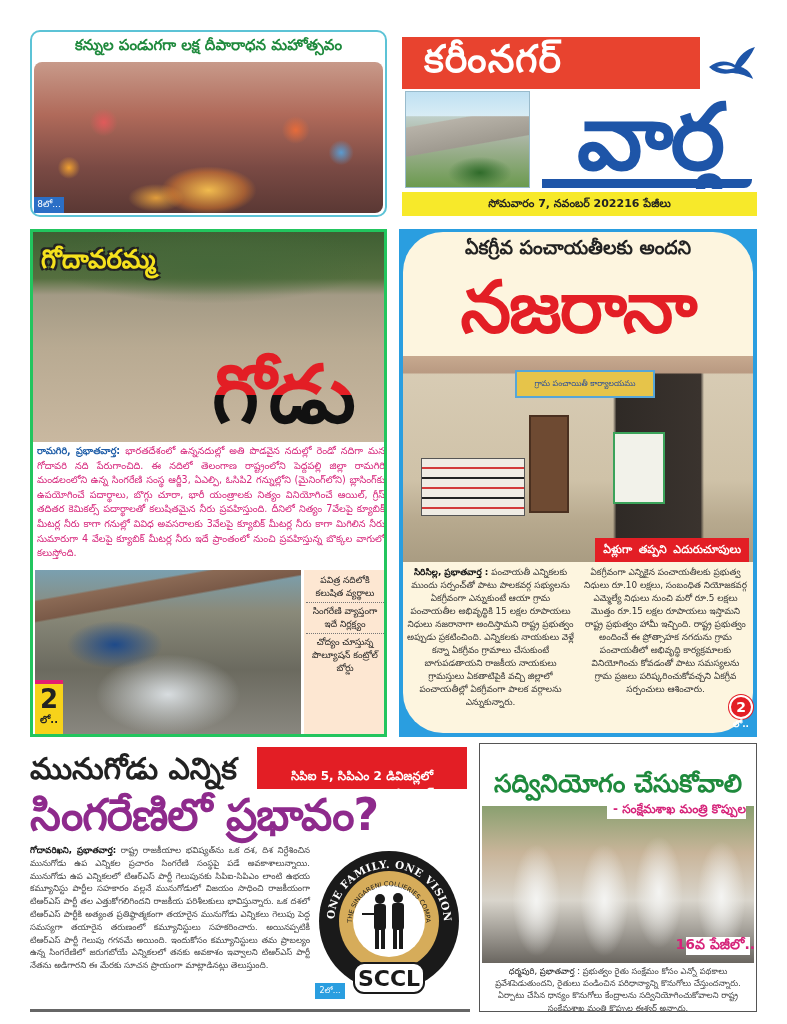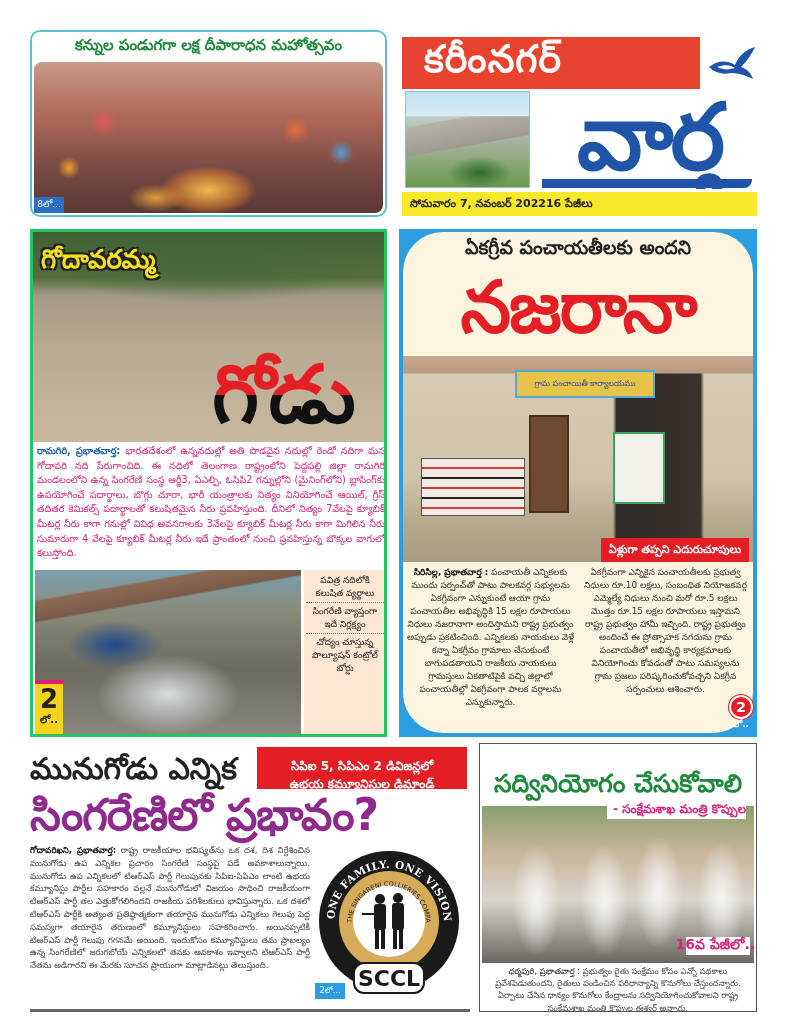--- a/index.html
+++ b/index.html
@@ -25,21 +25,21 @@
   #masthead { left: 402px; top: 37px; width: 355px; height: 178px; }
   #masthead .red-bar { position: absolute; left: 0; top: 0; width: 298px; height: 52px; background: #e8432f; color: #fff; font-size: 38px; font-weight: bold; display: flex; align-items: center; padding-left: 22px; letter-spacing: 1px; white-space: nowrap; }
   #masthead .dove { position: absolute; left: 305px; top: 8px; width: 50px; height: 40px; }
   #masthead .dam-photo { position: absolute; left: 3px; top: 54px; width: 125px; height: 97px; border: 1px solid #9bc; background:
       linear-gradient(180deg, #bfe0f2 0%, #d8ecf5 25%, transparent 26%),
       linear-gradient(170deg, transparent 30%, #b7b2a8 31%, #9f9a90 55%, transparent 56%),
       radial-gradient(ellipse 40px 20px at 60% 85%, #2f6b2a, transparent 80%),
       linear-gradient(180deg, #d8ecf5 0%, #a8b4a0 50%, #6b9a4e 100%); }
   #masthead .blue-title { position: absolute; left: 140px; top: 50px; width: 215px; height: 102px; color: #1e55a8; font-size: 92px; font-weight: bold; line-height: 102px; text-align: center; letter-spacing: -3px; white-space: nowrap; overflow: hidden; }
   #masthead .blue-underline { position: absolute; left: 140px; top: 142px; width: 210px; height: 9px; background: #1e55a8; border-radius: 0 0 8px 0; }
-  #masthead .date-bar { position: absolute; left: 0; top: 155px; width: 355px; height: 24px; background: #f7e92a; display: flex; align-items: center; justify-content: flex-start; padding: 0 8px; font-size: 11px; font-weight: bold; color: #222; }
+  #masthead .date-bar { position: absolute; left: 0; top: 155px; width: 355px; height: 24px; background: #f7e92a; display: flex; align-items: center; justify-content: center; padding: 0 8px; font-size: 11px; font-weight: bold; color: #222; }
 
   
   #godavari { left: 30px; top: 229px; width: 357px; height: 508px; border: 3px solid #22c55e; background: #fff; overflow: hidden; }
   #godavari .river-photo { position: absolute; left: 0; top: 0; width: 355px; height: 210px; background:
       radial-gradient(ellipse 200px 50px at 50% 15%, #46683a, transparent 80%),
       linear-gradient(180deg, #3f5f33 0%, #556f3f 22%, #a39a85 30%, #b8aa92 55%, #c9b8a0 100%); }
   #godavari .kicker { position: absolute; left: 8px; top: 12px; font-size: 26px; font-weight: bold; color: #f5e11d; text-shadow: -2px -2px 0 #222, 2px -2px 0 #222, -2px 2px 0 #222, 2px 2px 0 #222; white-space: nowrap; }
   #godavari .big-word { position: absolute; left: 150px; top: 118px; width: 200px; height: 90px; font-size: 80px; font-weight: bold; line-height: 90px; text-align: center; background: linear-gradient(180deg, #e31e25 0%, #e31e25 50%, #111 50%, #111 100%); -webkit-background-clip: text; background-clip: text; color: transparent; letter-spacing: -2px; white-space: nowrap; }
   #godavari .body { position: absolute; left: 4px; top: 212px; width: 348px; font-size: 9.6px; line-height: 14.6px; color: #d6247a; text-align: justify; }
   #godavari .body .dateline { color: #1f5ea8; font-weight: bold; }
@@ -61,32 +61,32 @@
   #najarana .kicker { position: absolute; left: 0; right: 0; top: 4px; text-align: center; font-size: 19px; font-weight: bold; color: #222; white-space: nowrap; }
   #najarana .big-word { position: absolute; left: 0; right: 0; top: 30px; text-align: center; font-size: 72px; font-weight: bold; color: #e31e25; line-height: 90px; letter-spacing: -2px; white-space: nowrap; }
   #najarana .office-photo { position: absolute; left: 0; right: 0; top: 124px; height: 206px; background:
       linear-gradient(180deg, #c7a98f 0%, #b99a82 8%, transparent 9%),
       linear-gradient(90deg, transparent 60%, #2f2a26 61%, #3a332e 85%, transparent 86%),
       linear-gradient(180deg, #d9cdb6 0%, #cfc2a8 60%, #b7a98e 80%, #a99c82 100%); }
   #najarana .sign-board { position: absolute; left: 112px; top: 138px; width: 140px; height: 28px; background: #e6c44a; border: 2px solid #56a6d8; font-size: 8px; color: #2b4e9a; display: flex; align-items: center; justify-content: center; }
   #najarana .door { position: absolute; left: 126px; top: 183px; width: 40px; height: 98px; background: #6e4a32; border: 2px solid #4a3020; }
   #najarana .notice { position: absolute; left: 210px; top: 200px; width: 52px; height: 72px; background: #f2f2ea; border: 2px solid #3ba35a; }
   #najarana .mural { position: absolute; left: 18px; top: 226px; width: 104px; height: 58px; background: repeating-linear-gradient(180deg, #f0ece4 0 8px, #d23b3b 8px 10px, #f0ece4 10px 18px, #222 18px 20px); border: 1px solid #555; }
-  #najarana .caption-badge { position: absolute; right: 4px; top: 306px; height: 24px; padding: 0 8px; background: #e31e25; color: #fff; font-size: 11px; font-weight: bold; display: flex; align-items: center; white-space: nowrap; }
+  #najarana .caption-badge { position: absolute; right: 4px; top: 306px; height: 24px; padding: 0 8px; background: #e31e25; color: #fff; font-size: 11px; font-weight: bold; display: flex; align-items: center; white-space: nowrap; font-family: Liberation Mono, monospace; }
   #najarana .cols { position: absolute; left: 4px; right: 4px; top: 334px; display: flex; gap: 8px; }
   #najarana .col { flex: 1; font-size: 8.9px; line-height: 13px; text-align: center; color: #333; }
   #najarana .col .dateline { font-weight: bold; color: #111; }
   #najarana .page-ref { position: absolute; right: 4px; bottom: 6px; width: 24px; height: 36px; text-align: center; }
   #najarana .page-ref .num { width: 24px; height: 24px; border-radius: 50%; background: #e31e25; border: 2px solid #fff; box-shadow: 0 0 0 1px #e31e25; color: #fff; font-size: 14px; font-weight: bold; line-height: 20px; }
   #najarana .page-ref .lo { font-size: 9px; color: #fff; font-weight: bold; }
 
   
   #munugodu { left: 30px; top: 745px; width: 440px; height: 267px; }
   #munugodu .kicker { position: absolute; left: 0; top: 6px; font-size: 30px; font-weight: bold; color: #222; white-space: nowrap; }
-  #munugodu .red-box { position: absolute; left: 227px; top: 2px; width: 210px; height: 42px; background: #e31e25; color: #fff; font-size: 12px; font-weight: bold; line-height: 18px; text-align: center; padding-top: 10px; }
+  #munugodu .red-box { position: absolute; left: 227px; top: 2px; width: 210px; height: 42px; background: #e31e25; color: #fff; font-size: 12px; font-weight: bold; line-height: 18px; text-align: center; padding-top: 20px; }
   #munugodu .headline { position: absolute; left: 0; top: 44px; width: 440px; font-size: 44px; font-weight: bold; color: #8e2a8c; line-height: 52px; letter-spacing: -1px; white-space: nowrap; }
   #munugodu .body { position: absolute; left: 0; top: 99px; width: 280px; font-size: 8.5px; line-height: 12.8px; color: #444; text-align: justify; }
   #munugodu .body .dateline { font-weight: bold; color: #111; }
   #munugodu .rule { position: absolute; left: 0; top: 264px; width: 440px; height: 3px; background: #666; }
   #munugodu .logo { position: absolute; left: 286px; top: 96px; width: 146px; height: 160px; }
   #munugodu .page-tag { position: absolute; left: 285px; top: 238px; width: 30px; height: 16px; background: #2a9ee0; color: #fff; font-size: 8px; display: flex; align-items: center; justify-content: center; }
 
   
   #grain { left: 479px; top: 743px; width: 278px; height: 269px; border: 1px solid #555; background: #fff; overflow: hidden; }
   #grain .kicker { position: absolute; left: 0; right: 0; top: 6px; text-align: center; font-size: 15px; font-weight: bold; color: #222; white-space: nowrap; }

